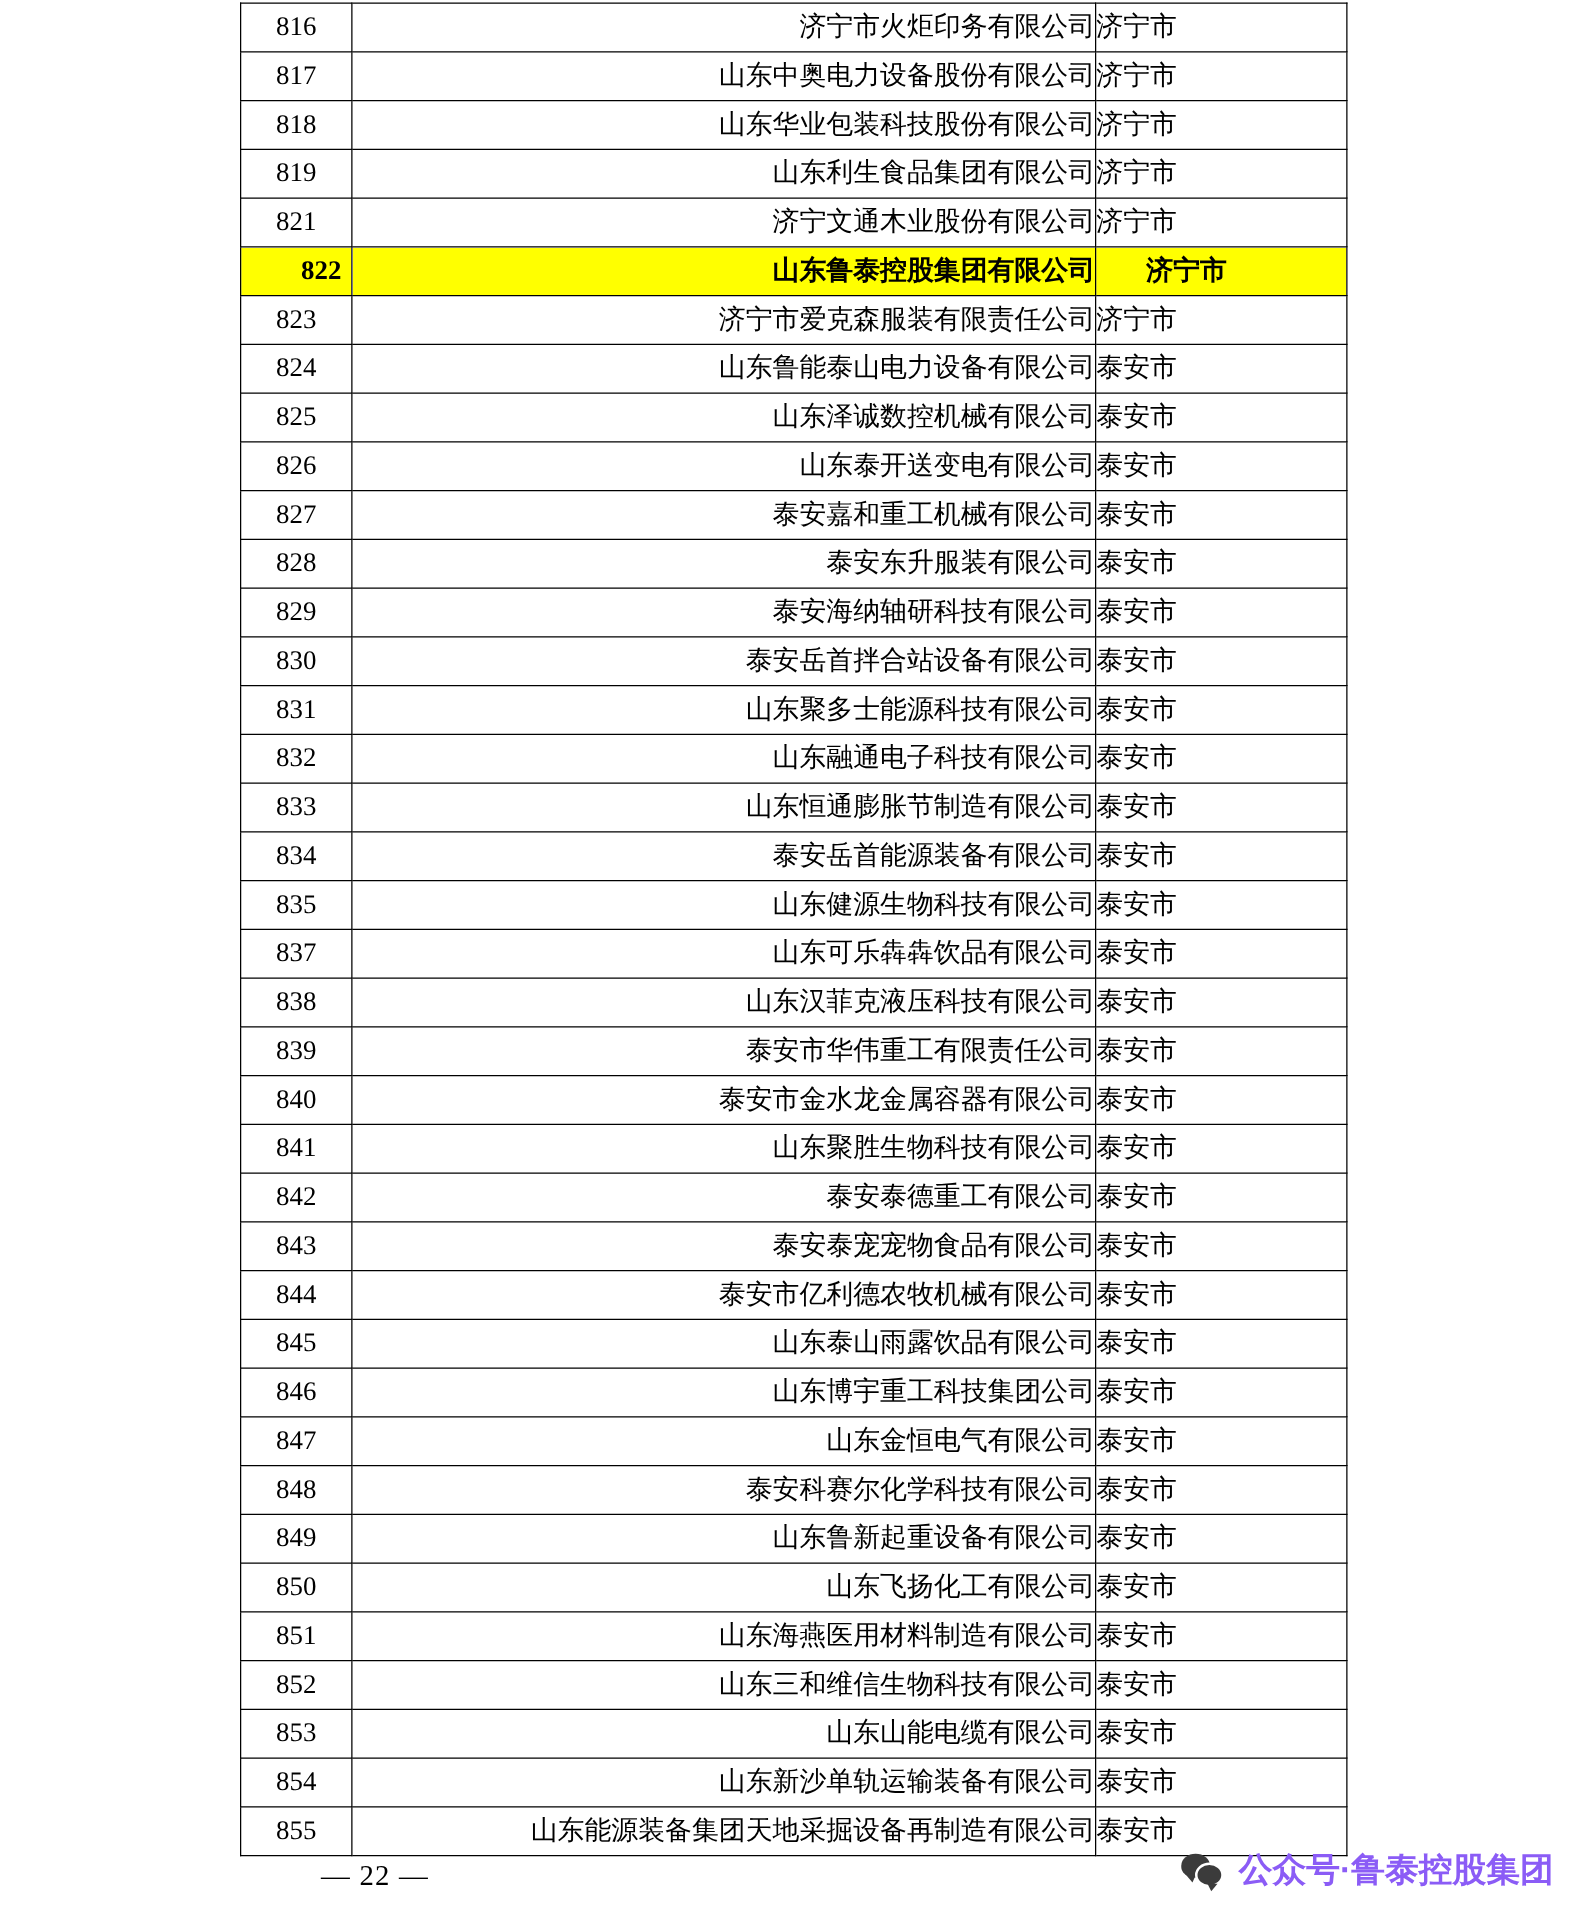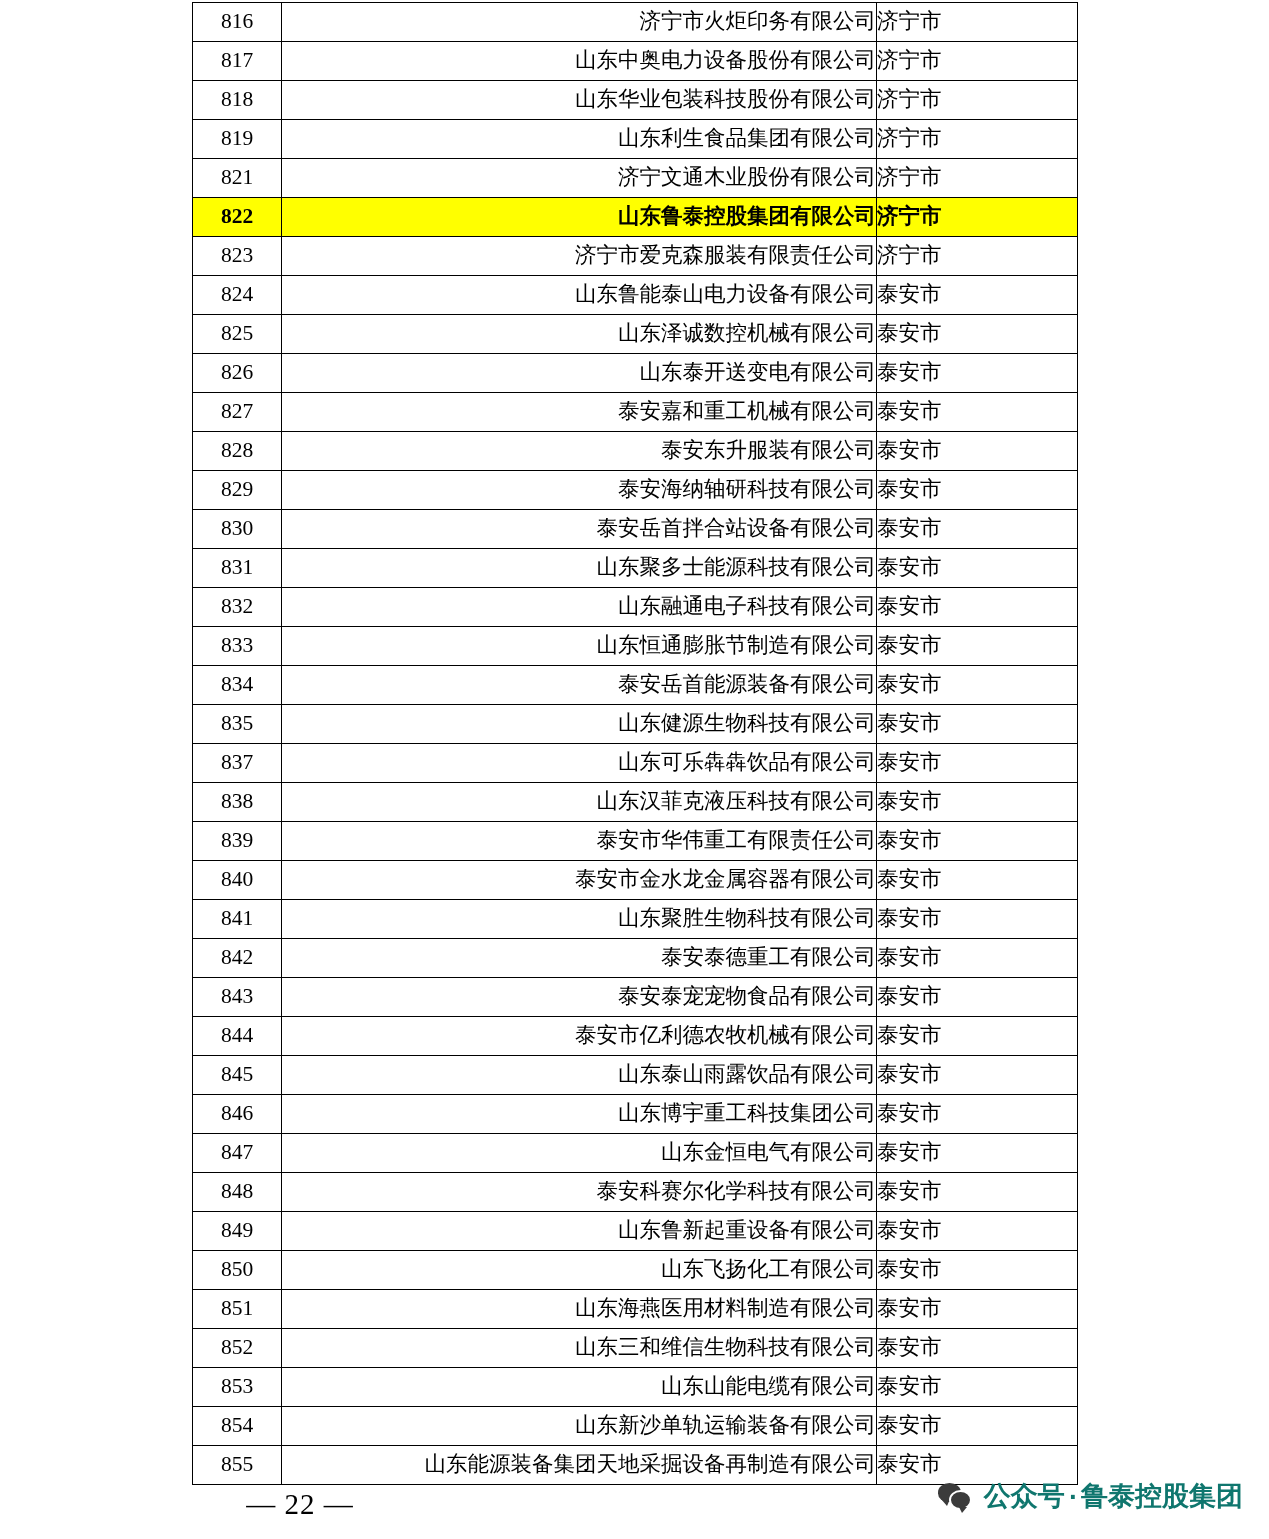--- a/index.html
+++ b/index.html
@@ -49,41 +49,42 @@
     text-align: right;
     padding-left: 12px;
   }
   td.col-city {
     width: 200px;
     text-align: left;
   }
   tr.highlight td {
     background: #ffff00;
     font-weight: bold;
+    padding-left: 40px;
   }
   .page-number {
     position: absolute;
     left: 0;
     top: 1488px;
     width: 600px;
     text-align: center;
-    font-size: 29px;
+    font-size: 23px;
     letter-spacing: 1px;
   }
   .watermark {
     position: absolute;
     right: 26px;
     top: 1478px;
     display: flex;
     align-items: center;
     gap: 12px;
-    font-family: Liberation Mono, monospace;
+    font-family: Liberation Sans, sans-serif;
     font-size: 27px;
     font-weight: bold;
-    color: #0f766e;
+    color: #8b5cf6;
   }
   .wechat-icon {
     width: 34px;
     height: 28px;
     position: relative;
     display: inline-block;
   }
   .wechat-icon .b1 {
     position: absolute;
     left: 0; top: 1px;

